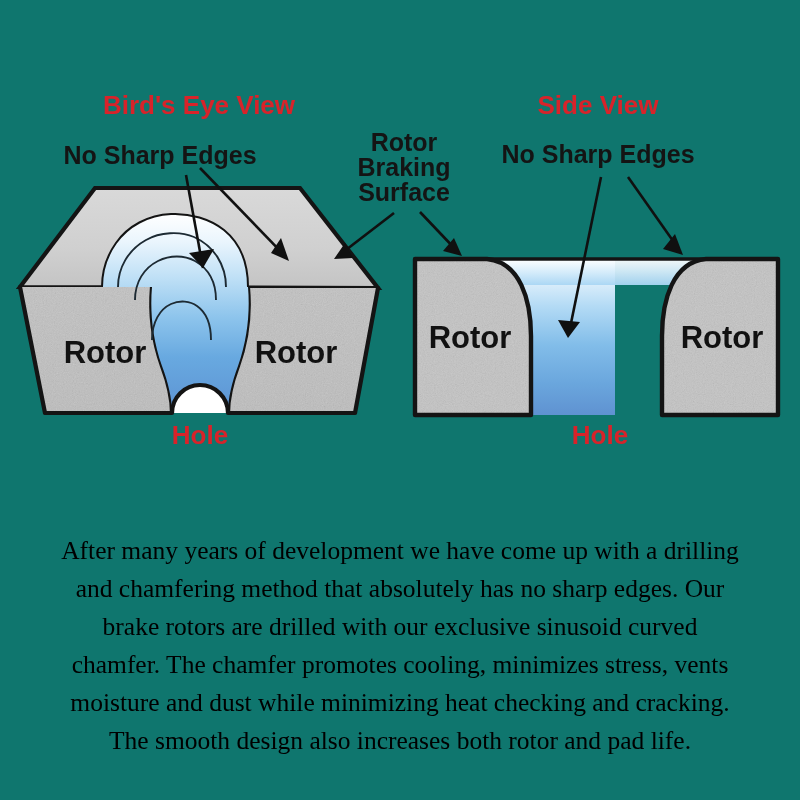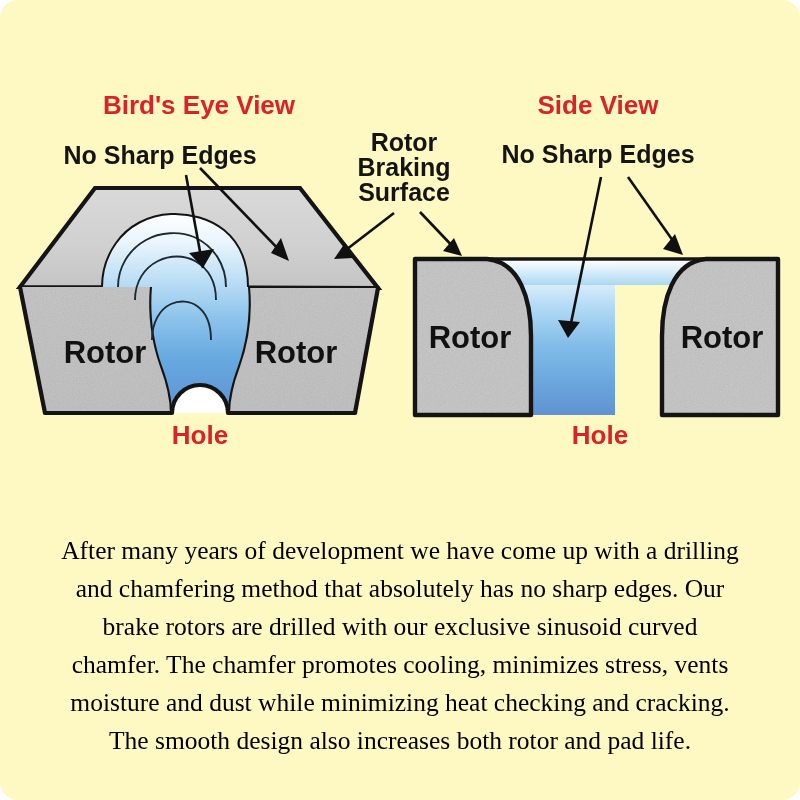--- a/index.html
+++ b/index.html
@@ -11,22 +11,21 @@
   body {
     width: 800px;
     height: 800px;
     overflow: hidden;
     font-family: "Liberation Sans", sans-serif;
   }
   #page {
     position: relative;
     width: 800px;
     height: 800px;
-    background: #fef9c3;
-    border-radius: 18px;
+    background: #0f766e;
   }
   #diagram-svg {
     position: absolute;
     left: 0;
     top: 0;
     width: 800px;
     height: 800px;
     display: block;
   }
   .hdg-red {

